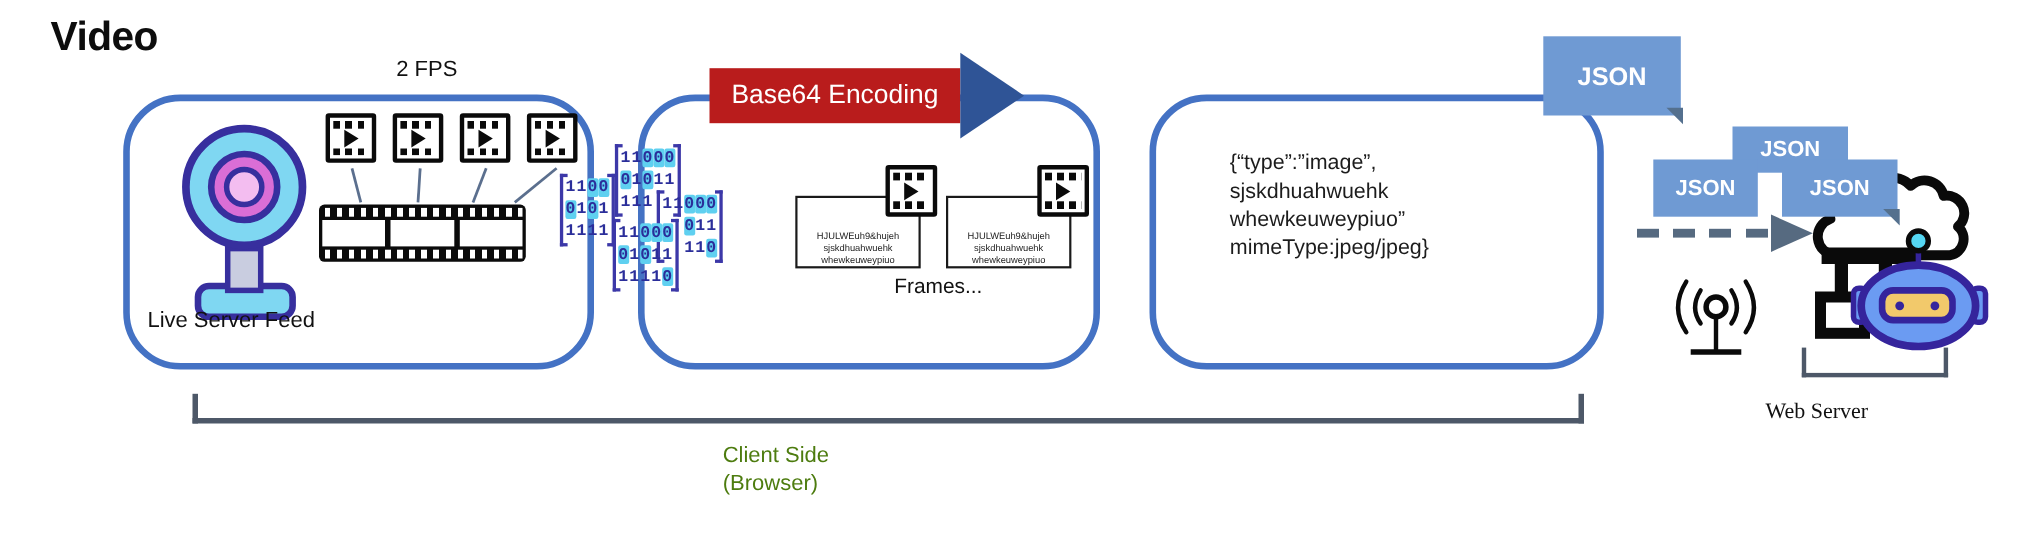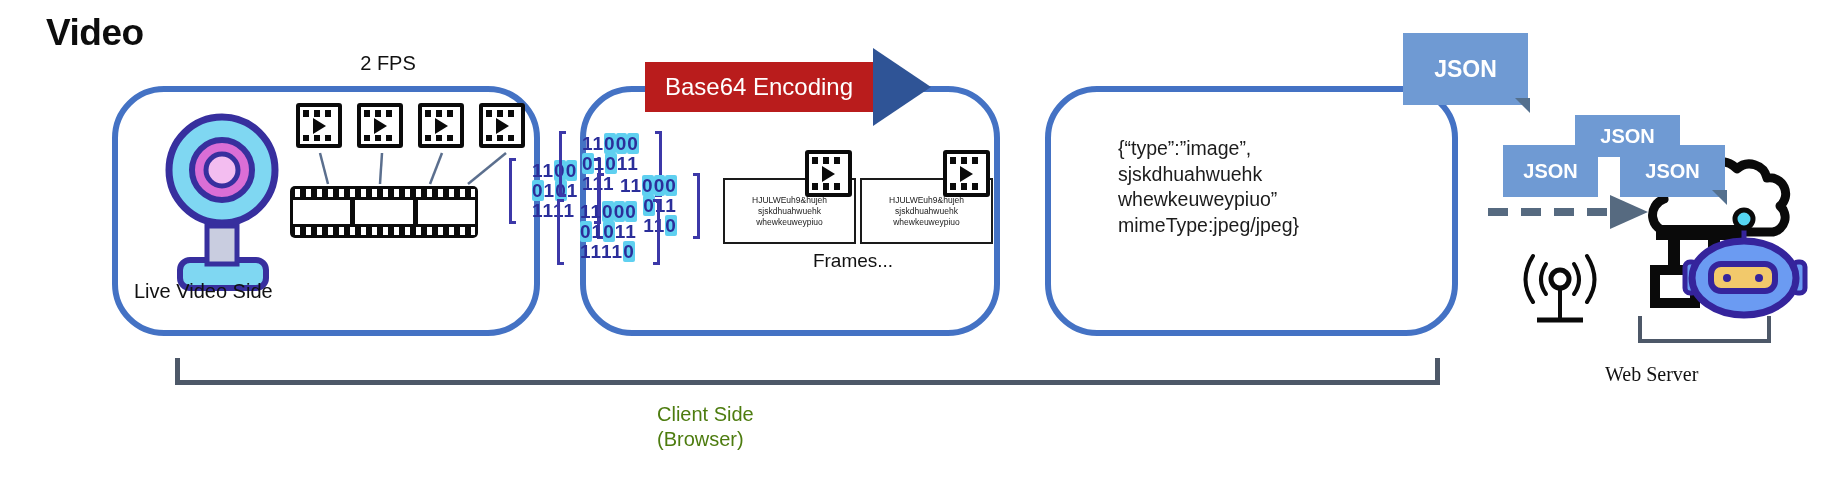--- a/index.html
+++ b/index.html
@@ -29,39 +29,39 @@
   .sprocket{height:8px;background:repeating-linear-gradient(90deg,#fff 2px 7px,transparent 7px 13px);}
   .frames{flex:1;display:flex;gap:5px;margin:3px 0;}
   .frame{flex:1;background:#fff;}
 
   .connector-lines{position:absolute;left:280px;top:150px;z-index:2;}
 
   
   .webcam{position:absolute;left:158px;top:100px;z-index:2;}
 
   
-  .bgroup{position:absolute;z-index:6;padding:3px 23px;font-family:Liberation Sans, sans-serif;font-weight:bold;font-size:19px;line-height:20px;color:#2b2e9a;letter-spacing:1px;white-space:nowrap;}
+  .bgroup{position:absolute;z-index:6;padding:3px 5px;font-family:Liberation Mono, monospace;font-weight:bold;font-size:15px;line-height:20px;color:#2b2e9a;letter-spacing:1px;white-space:nowrap;}
   .bgroup::before,.bgroup::after{content:"";position:absolute;top:0;bottom:0;width:7px;border:3px solid #3c38a8;box-sizing:border-box;}
   .bgroup::before{left:0;border-right:none;}
   .bgroup::after{right:0;border-left:none;}
   .bin{display:block;}
   .bin.r{text-align:right;}
   .bin .z{background:#5fd0f0;border-radius:2px;}
   #bg1{left:509px;top:158px;}
   #bg2{left:559px;top:131px;}
   #bg3{left:597px;top:173px;}
   #bg4{left:557px;top:199px;}
 
   
   .b64{position:absolute;left:645px;top:48px;height:78px;z-index:7;}
   .b64 .rect{position:absolute;left:0;top:14px;width:228px;height:50px;background:#b91c1c;color:#fff;font-size:24px;line-height:50px;text-align:center;}
   .b64 .head{position:absolute;left:228px;top:0;width:0;height:0;border-top:39px solid transparent;border-bottom:39px solid transparent;border-left:58px solid #2f5496;}
 
   
-  .card{position:absolute;top:178px;width:133px;height:66px;background:#fff;border:2px solid #1a1a1a;box-sizing:border-box;display:flex;flex-direction:column;justify-content:center;text-align:center;font-size:8.5px;line-height:11px;color:#222;z-index:3;}
+  .card{position:absolute;top:178px;width:114px;height:66px;background:#fff;border:2px solid #1a1a1a;box-sizing:border-box;display:flex;flex-direction:column;justify-content:flex-end;text-align:center;font-size:8.5px;line-height:11px;color:#222;z-index:3;}
   #card1{left:723px;}
   #card2{left:860px;}
   .fi-card1{left:805px;top:150px;width:47px;height:47px;}
   .fi-card2{left:943px;top:150px;width:47px;height:47px;}
 
   
   .json-text{position:absolute;left:1118px;top:136px;font-size:19.5px;line-height:25.5px;color:#1c1c1c;z-index:3;}
 
   
   .badge{position:absolute;background:#6f9ad3;color:#fff;font-weight:bold;text-align:center;z-index:8;margin-left:38px;}
@@ -98,21 +98,21 @@
   <div id="box1" class="stage-box"></div>
 
   <svg class="webcam" width="128" height="196" viewBox="0 0 128 196">
     <rect x="22" y="160" width="86" height="28" rx="10" fill="#7fd7f2" stroke="#372f9e" stroke-width="6"></rect>
     <rect x="49" y="126" width="30" height="38" fill="#c9cde0" stroke="#372f9e" stroke-width="5"></rect>
     <circle cx="64" cy="70" r="53" fill="#7fd7f2" stroke="#372f9e" stroke-width="7"></circle>
     <circle cx="64" cy="70" r="30" fill="#da6ed6" stroke="#372f9e" stroke-width="6"></circle>
     <circle cx="64" cy="70" r="16" fill="#f3bdf0" stroke="#372f9e" stroke-width="5"></circle>
   </svg>
 
-  <div class="box1-label">Live Video Side</div>
+  <div class="box1-label">Live Server Feed</div>
 
   <div class="film-icon fi-sm" style="left:296px;top:103px;">
       <div class="dots top"></div>
       <div class="play"></div>
       <div class="dots bottom"></div>
     </div>
   <div class="film-icon fi-sm" style="left:357px;top:103px;">
       <div class="dots top"></div>
       <div class="play"></div>
       <div class="dots bottom"></div>

